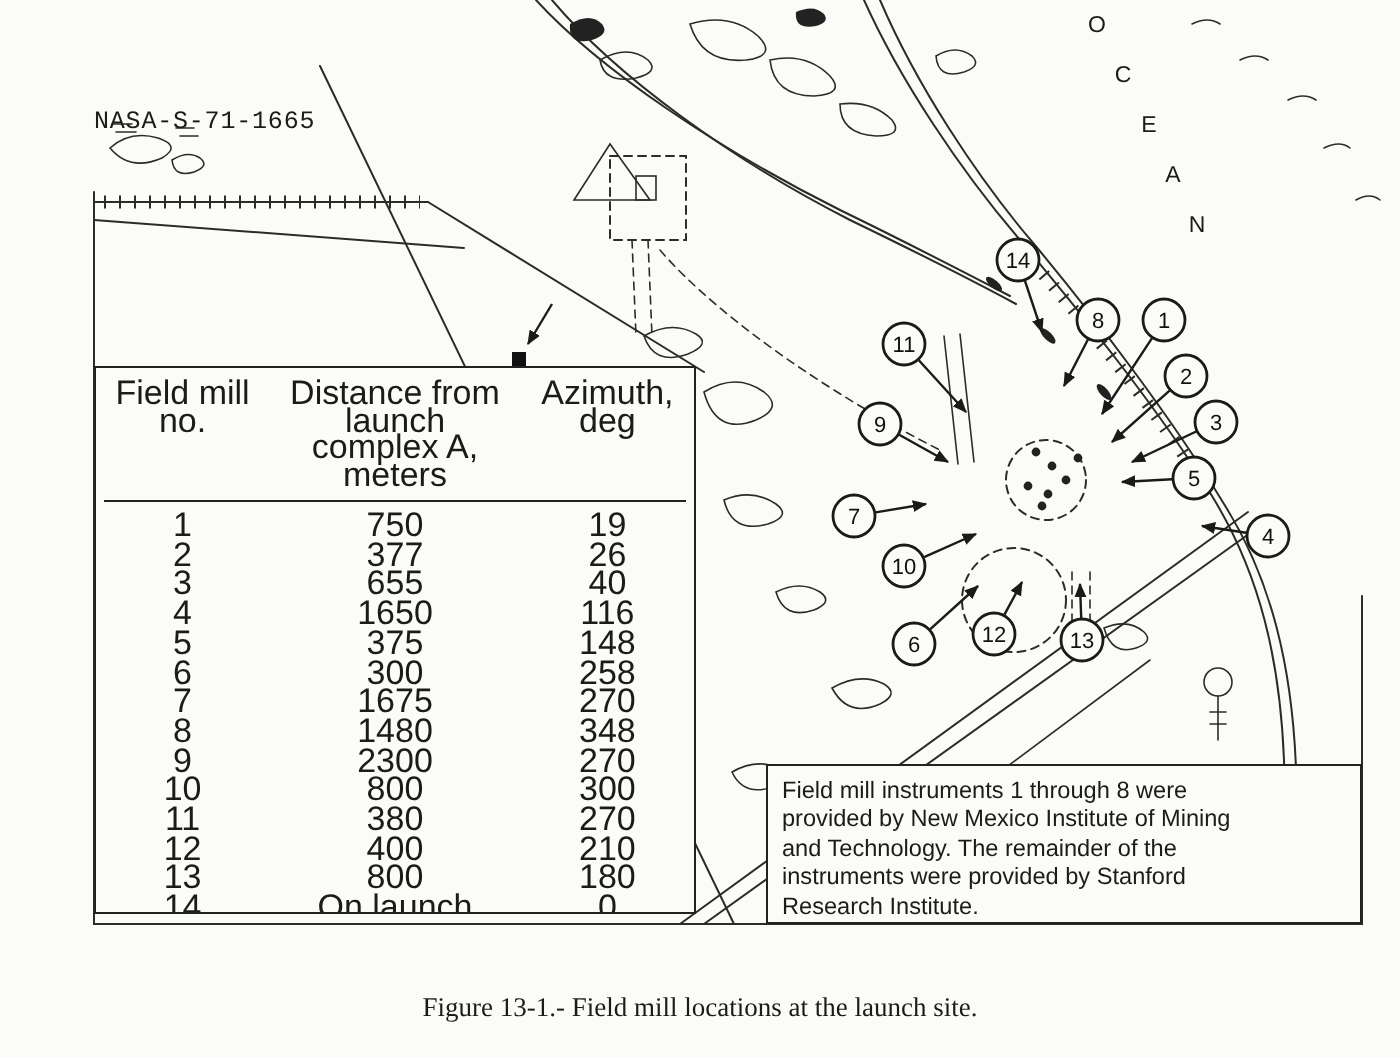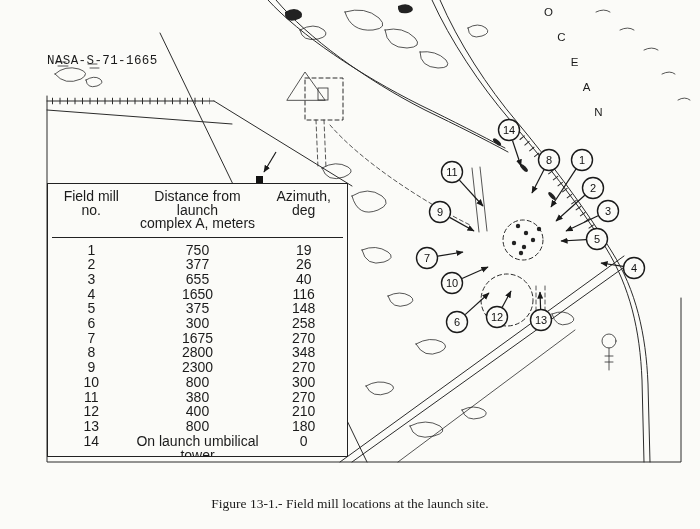--- a/index.html
+++ b/index.html
@@ -23,21 +23,21 @@
   .marker-arrow { stroke:#1a1a1a; stroke-width:1.2; fill:none; }
 
   .report-id { position:absolute; left:47px; top:22px; font-family:"Liberation Mono", monospace;
                font-size:12.5px; letter-spacing:0.4px;margin-top:32px; }
 
   .radiometer-label { position:absolute; left:276px; top:138px; width:80px; text-align:center;
                       font-size:11px; line-height:13px; white-space:pre-line;margin-top:44px; }
 
   .table-box { position:absolute; left:47px; top:183px; width:301px; height:274px;
                background:#fbfbf8; border:1.5px solid #222; padding:6px 4px 2px; overflow:hidden; }
-  .fm-table { width:100%; border-collapse:collapse; font-size:14px; }
+  .fm-table { width:100%; border-collapse:collapse; font-size:17px; }
   .fm-table th { font-weight:normal; text-align:center; vertical-align:top; white-space:pre-line;
                  line-height:13.5px; padding:0 2px 6px; border-bottom:1.4px solid #222; }
   .fm-table td { text-align:center; vertical-align:top; white-space:pre-line; line-height:14.7px; padding:0 2px; }
   .fm-table tbody tr:first-child td { padding-top:5px; }
 
   .note-box { position:absolute; left:383px; top:382px; width:298px; height:80px;
               background:#fbfbf8; border:1.4px solid #222; padding:5px 7px;
               font-size:11.8px; line-height:14.4px; white-space:pre-line; }
 
   .caption { position:absolute; left:0; top:496px; width:700px; text-align:center;
@@ -266,21 +266,21 @@
             <td>300</td>
             <td>258</td>
           </tr>
           <tr>
             <td>7</td>
             <td>1675</td>
             <td>270</td>
           </tr>
           <tr>
             <td>8</td>
-            <td>2800</td>
+            <td>1480</td>
             <td>348</td>
           </tr>
           <tr>
             <td>9</td>
             <td>2300</td>
             <td>270</td>
           </tr>
           <tr>
             <td>10</td>
             <td>800</td>
@@ -304,16 +304,21 @@
           <tr>
             <td>14</td>
             <td>On launch umbilical
 tower</td>
             <td>0</td>
           </tr>
         </tbody>
     </table>
   </div>
 
+  <div class="note-box">Field mill instruments 1 through 8 were
+provided by New Mexico Institute of Mining
+and Technology.  The remainder of the
+instruments were provided by Stanford
+Research Institute.</div>
 
   <div class="caption">Figure 13-1.- Field mill locations at the launch site.</div>
 
 </div>
 
 </body></html>

